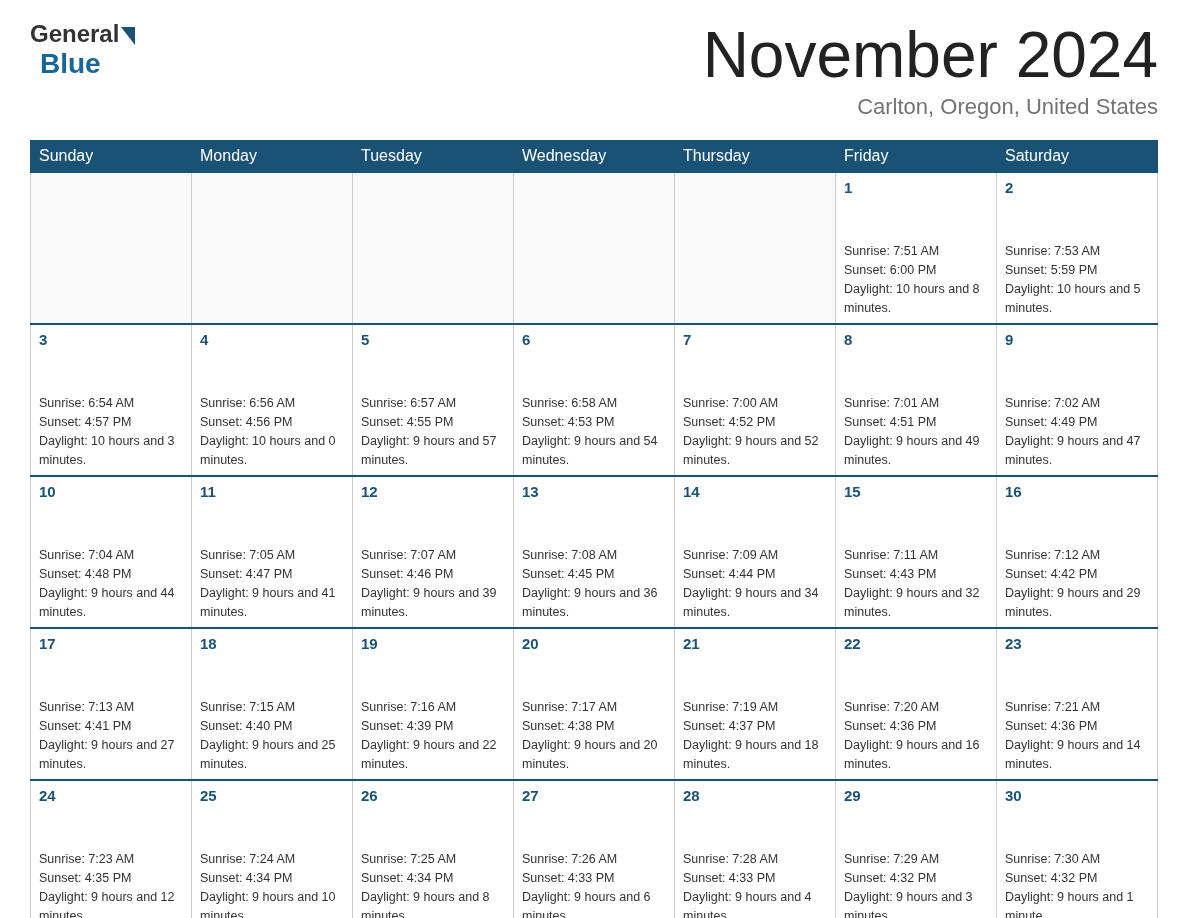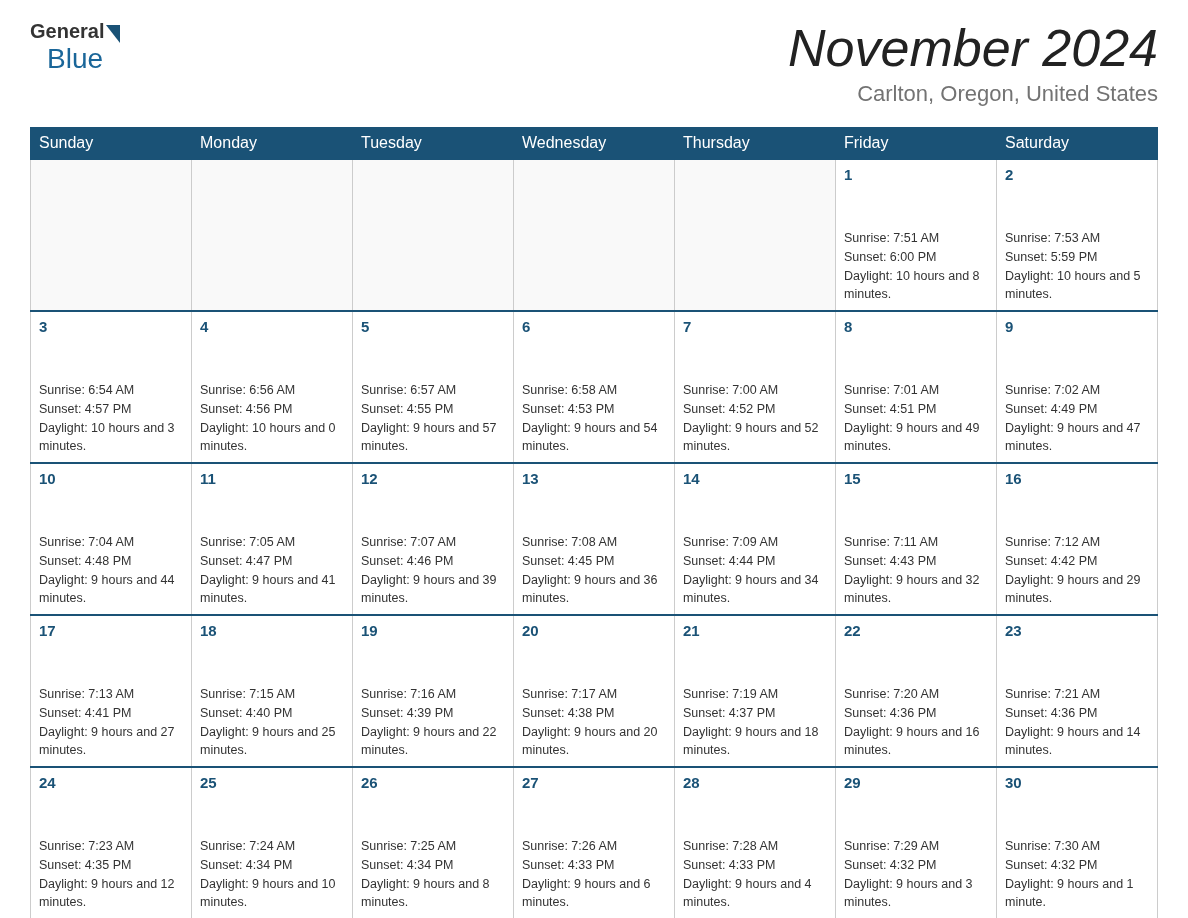--- a/index.html
+++ b/index.html
@@ -19,48 +19,47 @@
     .logo {
       display: flex;
       flex-direction: column;
       align-items: flex-start;
     }
     .logo-text {
       display: flex;
       align-items: center;
     }
     .logo-general {
-      font-size: 20px;
+      font-size: 24px;
       font-weight: bold;
       color: #333;
     }
     .logo-arrow {
       width: 0;
       height: 0;
       border-left: 14px solid transparent;
       border-right: 0px solid transparent;
       border-top: 18px solid #1a5276;
       margin-left: 2px;
       margin-top: 4px;
     }
     .logo-blue {
       font-size: 28px;
-      font-weight: normal;
+      font-weight: bold;
       color: #1a6699;
-      margin-left: 17px;
+      margin-left: 10px;
     }
     .title-section {
       text-align: right;
     }
     .month-title {
-      font-size: 52px;
+      font-size: 64px;
       font-weight: normal;
       color: #222;
       line-height: 1.1;
-      font-style: italic;
     }
     .location {
       font-size: 22px;
       color: #737373;
       margin-top: 4px;
     }
     table {
       width: 100%;
       border-collapse: collapse;
       table-layout: fixed;

